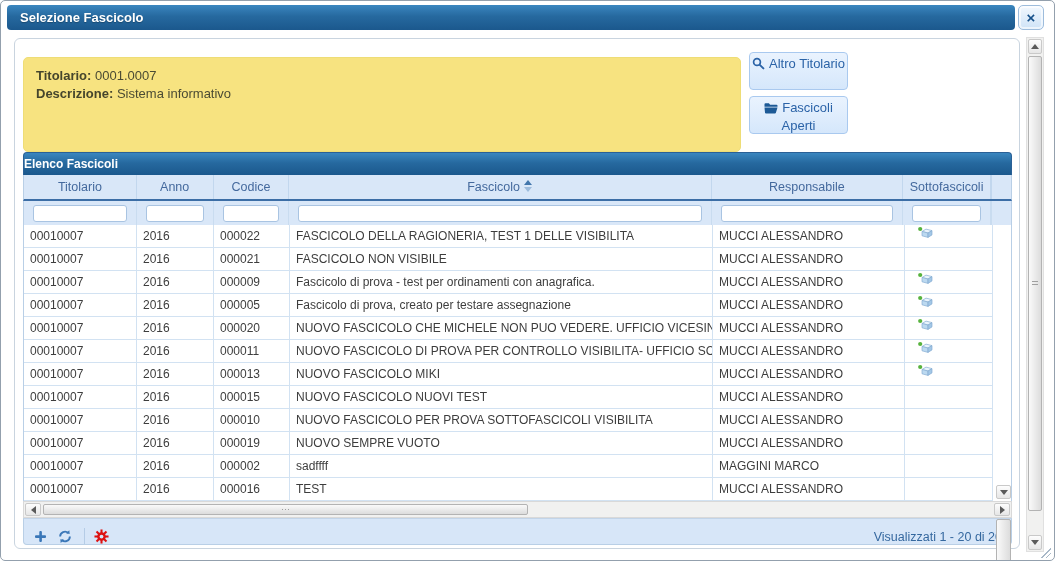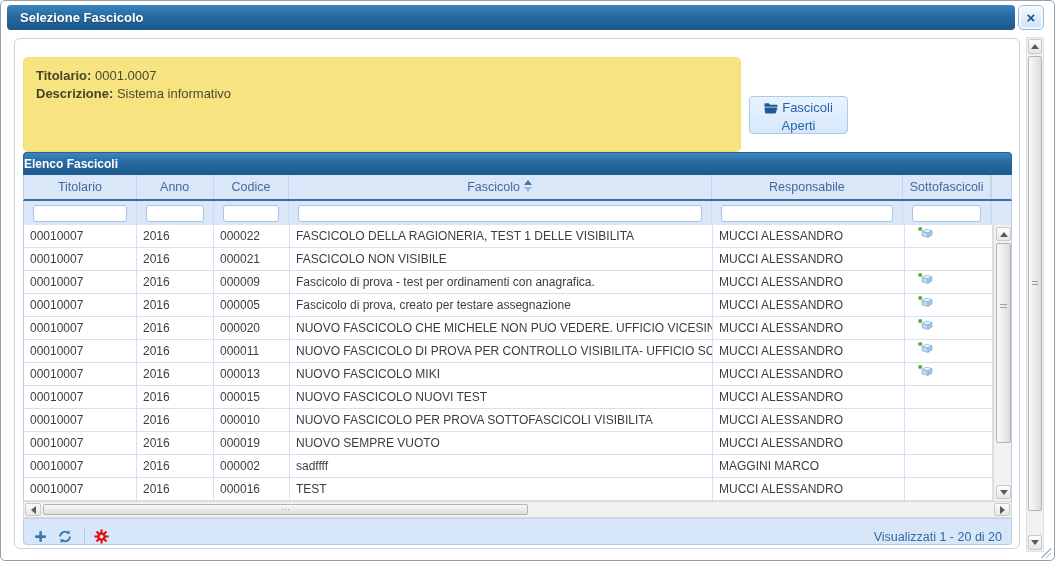--- a/index.html
+++ b/index.html
@@ -67,21 +67,21 @@
   .filter-row { display:flex; height:24px; background:#d9e7f8; align-items:center;
                 border-left:1px solid #b9cfe6; border-right:1px solid #b9cfe6; }
   .filter-row .fcell { border-right:1px solid #c9dcf0; height:100%; display:flex;
                        align-items:center; justify-content:center; }
   .filter-row .csb { border-left:1px solid #c9dcf0; }
   .filter-row input { width:calc(100% - 18px); height:17px; border:1px solid #a9c4e2;
                       border-radius:3px; background:#fff; font-size:11px; padding:0 3px;
                       font-family:"Liberation Sans",sans-serif; }
 
   .data-area { display:flex; height:276px; background:#fff;
-               border-left:1px solid #b9cfe6; border-right:1px solid #b9cfe6; }
+               border-left:1px solid #b9cfe6; border-right:1px solid #b9cfe6;align-items:flex-end; }
   .rows-col { width:969px; }
   .grid-row { display:flex; height:23px; border-bottom:1px solid #d2e2f2; cursor:pointer; }
   .grid-row .cell { border-right:1px solid #d2e2f2; padding-left:6px; line-height:22px;
                     color:#3d3d3d; white-space:nowrap; overflow:hidden; }
   .grid-row .cell.icon-cell { padding-left:12px; }
 
   
   .sb-track-v { width:20px; background:#f1f1f0; border-left:1px solid #dcdcdc; position:relative; }
   .sb-btn { position:absolute; background:linear-gradient(180deg,#fdfdfd,#e6e6e6);
             border:1px solid #c9c9c9; border-radius:2px; display:flex;
@@ -141,20 +141,28 @@
       <div>
         <b>Titolario:</b>
         <span>0001.0007</span>
       </div>
       <div>
         <b>Descrizione:</b>
         <span>Sistema informativo</span>
       </div>
     </div>
 
+    <div class="action-btn" id="btn-altro">
+      <span class="ico">
+        <svg width="13" height="13" viewBox="0 0 13 13">
+            <circle cx="5" cy="5" r="3.4" fill="none" stroke="#2b63a7" stroke-width="1.7"></circle>
+            <line x1="7.8" y1="7.8" x2="11.4" y2="11.4" stroke="#2b63a7" stroke-width="1.9" stroke-linecap="round"></line>
+          </svg>
+      </span><span>Altro Titolario</span>
+    </div>
     <div class="action-btn" id="btn-aperti">
       <span class="ico">
         <svg width="14" height="12" viewBox="0 0 14 12">
             <path d="M0.5 2.2 a1 1 0 0 1 1-1 h3.4 l1.2 1.6 h6.4 a1 1 0 0 1 1 1 v1 H0.5 z" fill="#1d5a96"></path>
             <path d="M0.5 5.6 h13 l-1.6 5.2 a1 1 0 0 1 -1 .7 H2 a1 1 0 0 1 -1-.8 z" fill="#1d5a96"></path>
           </svg>
       </span><span>Fascicoli Aperti</span>
     </div>
 
     <div class="table-wrap">

